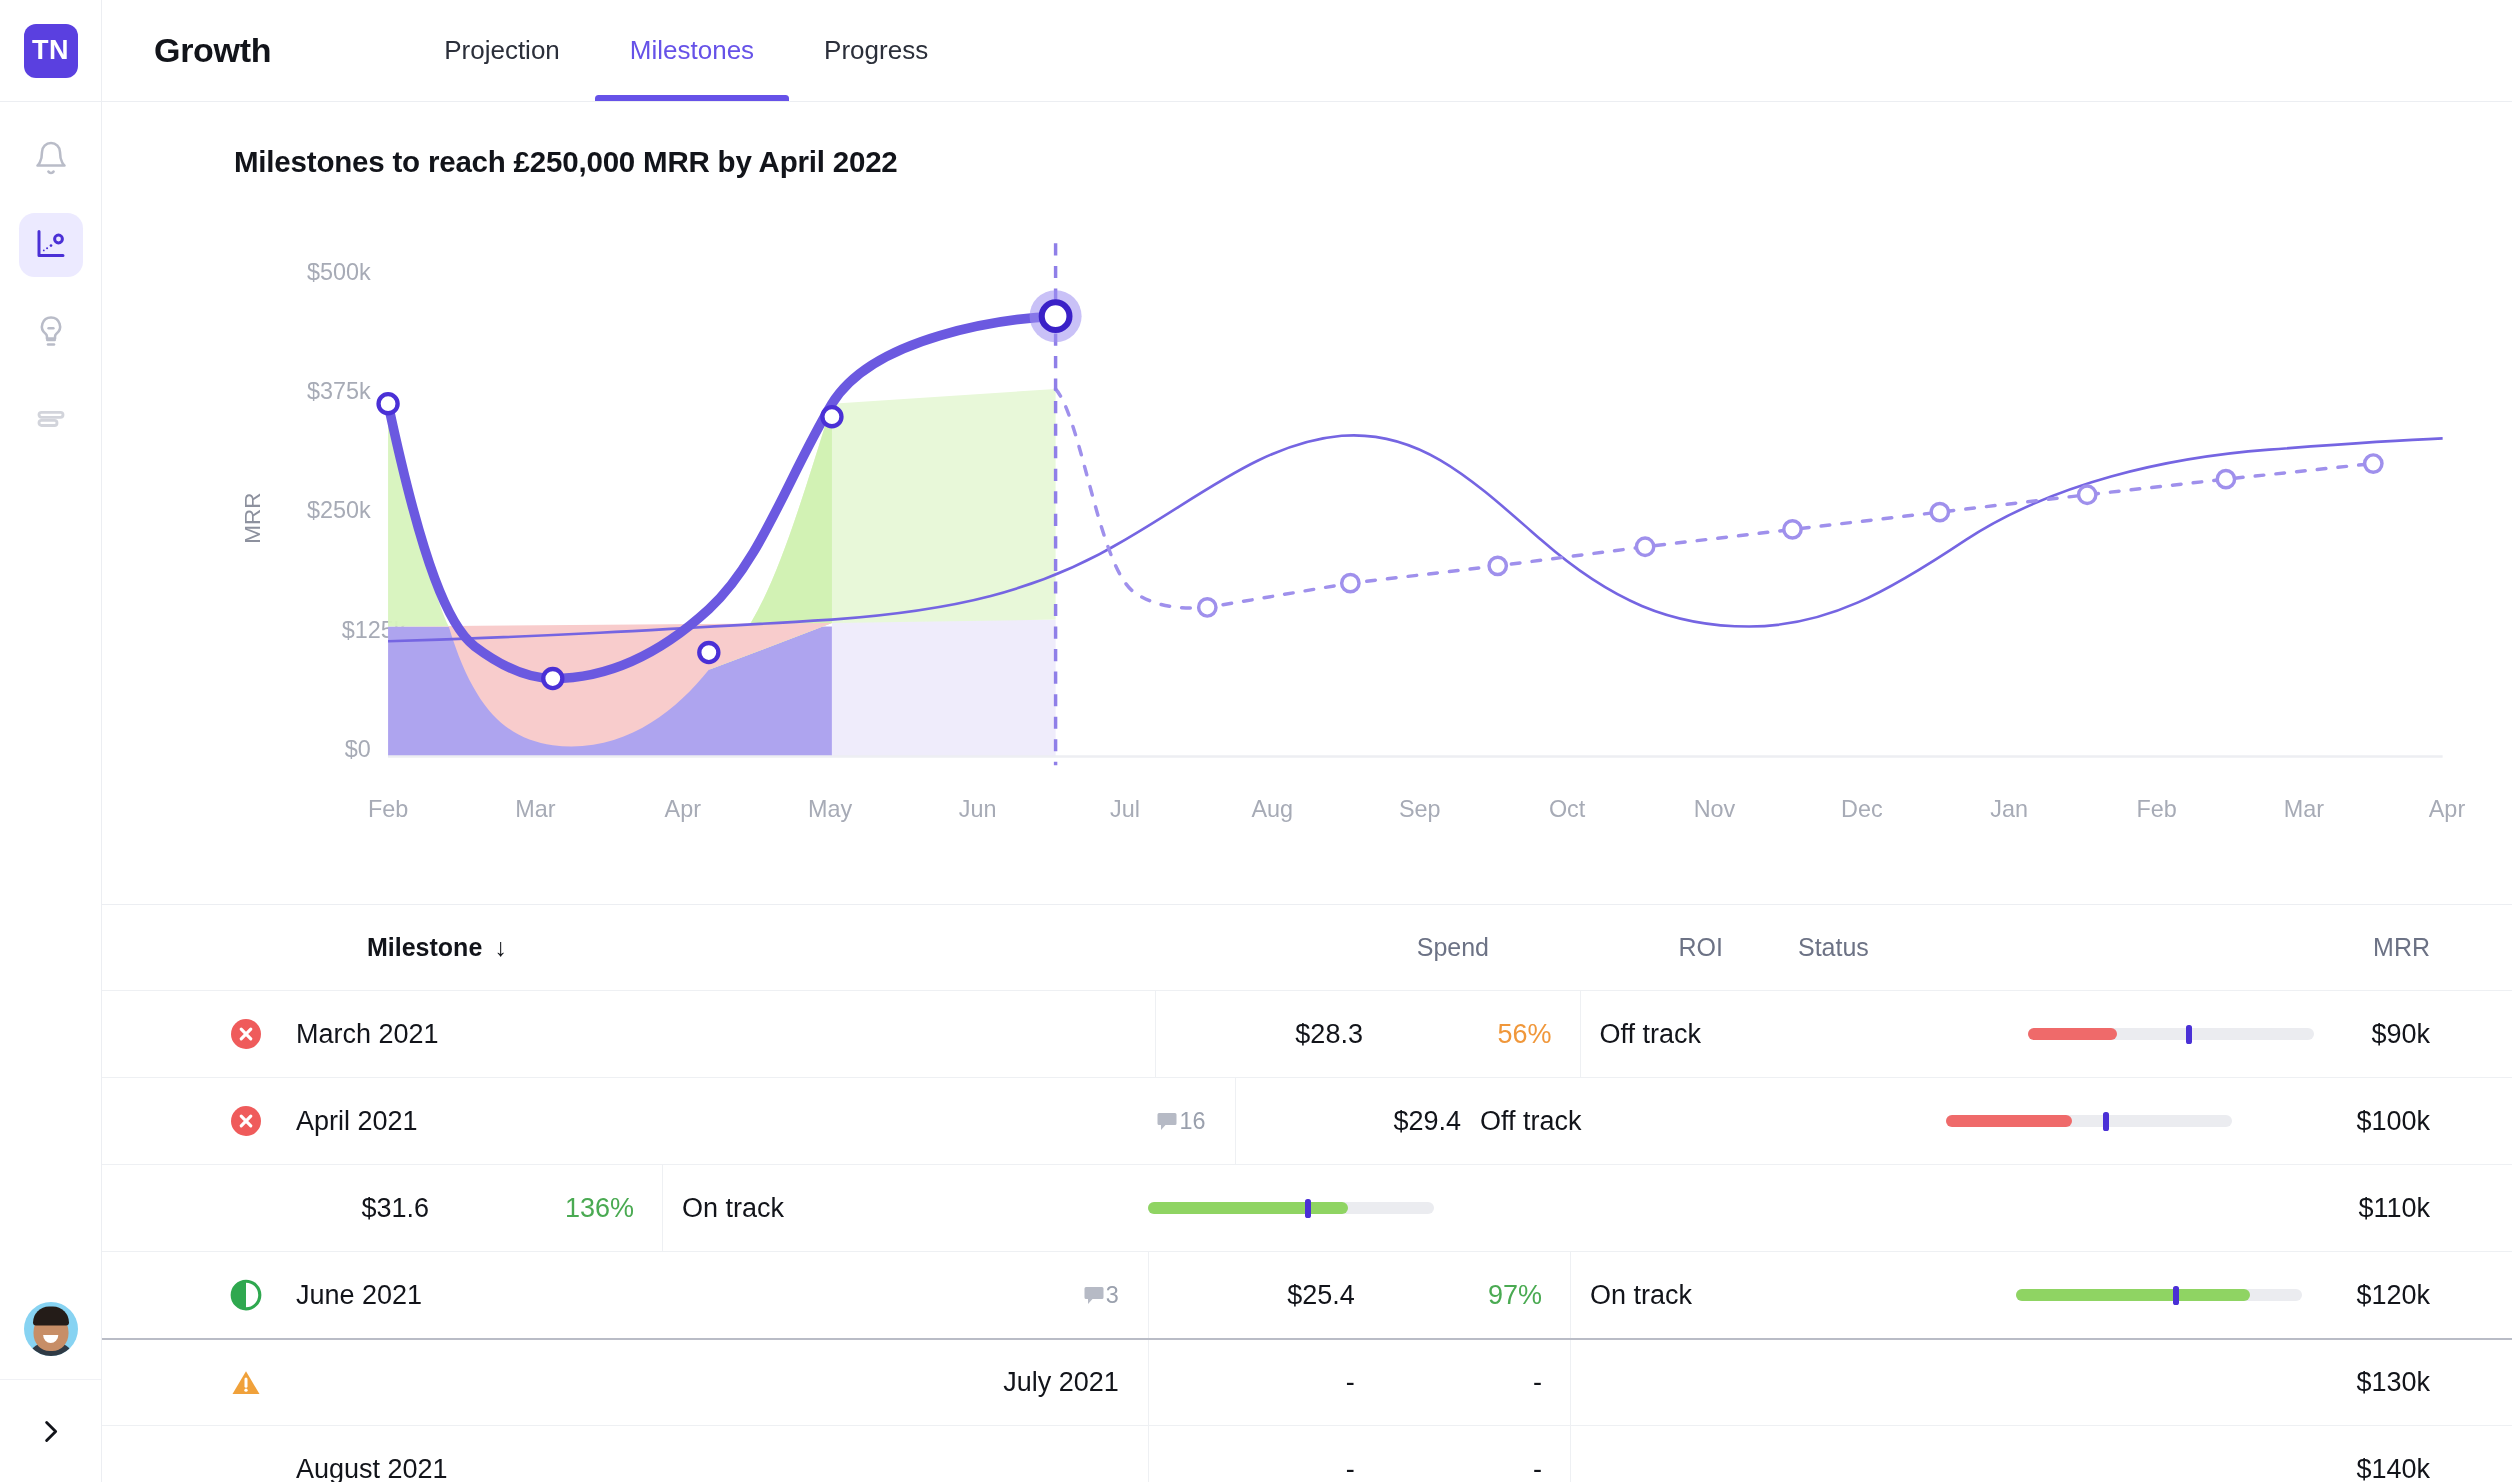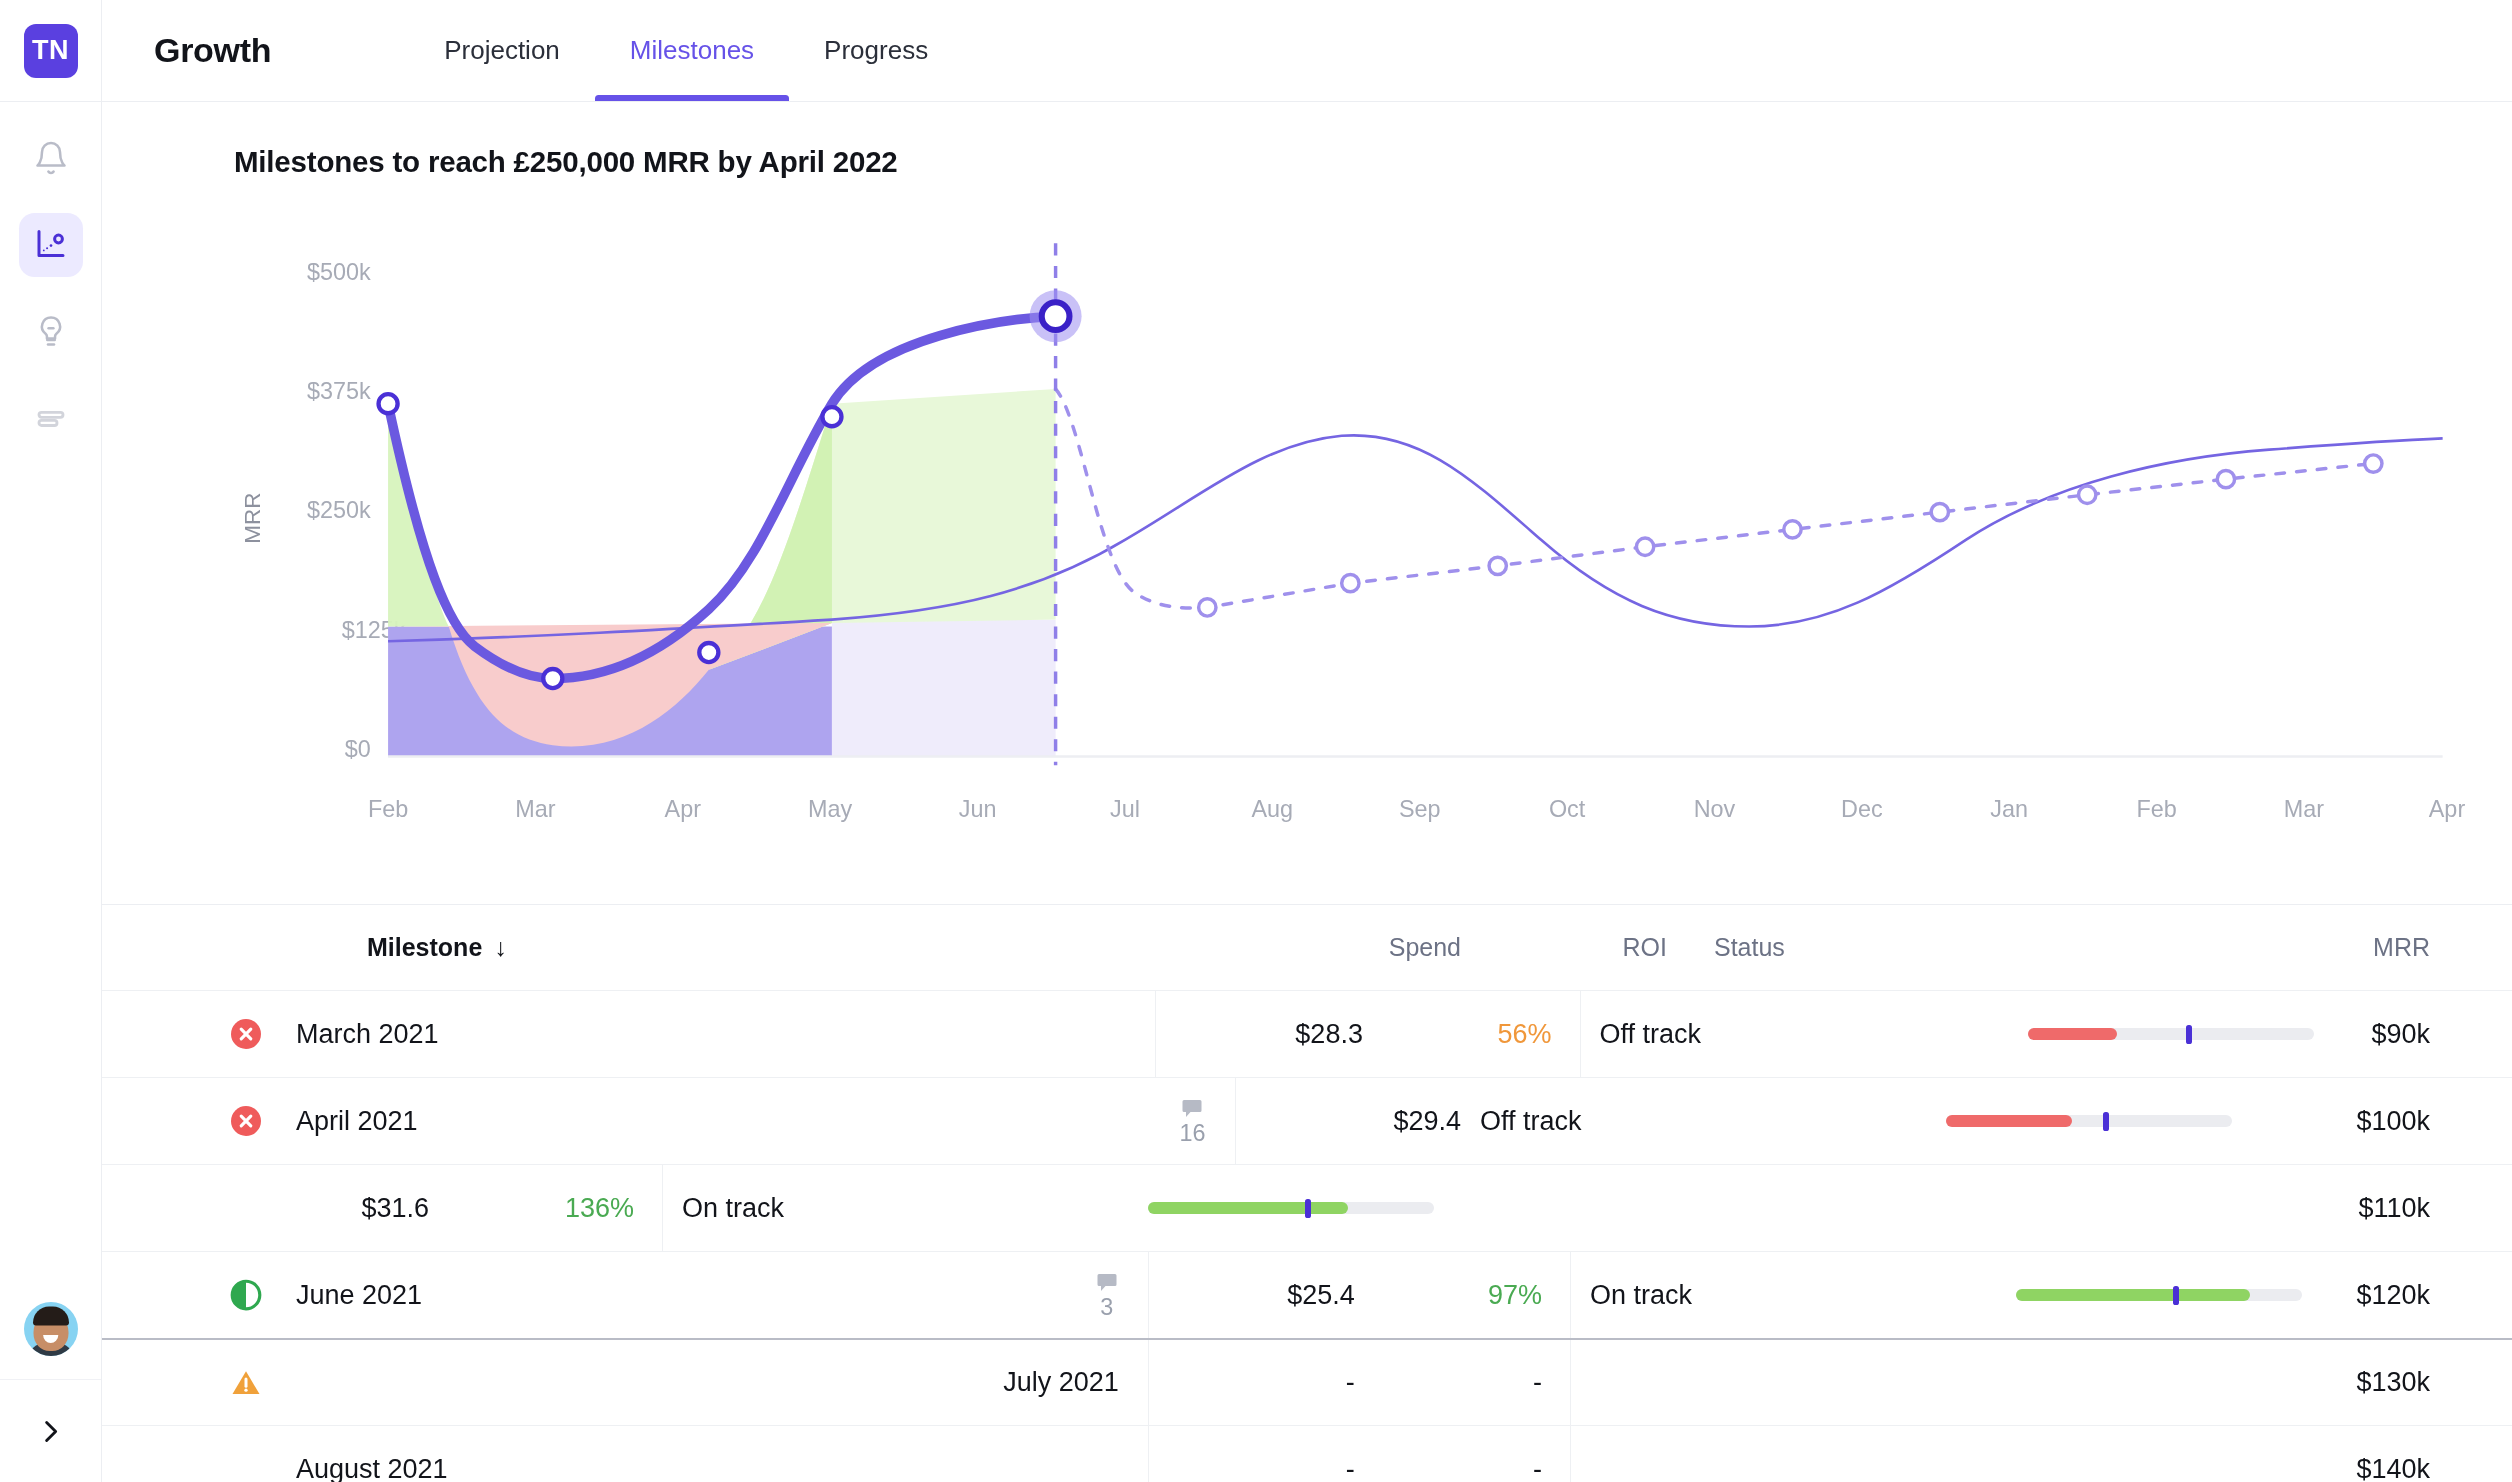--- a/index.html
+++ b/index.html
@@ -92,20 +92,21 @@
     padding: 43px 0 40px 132px; letter-spacing: -0.2px;
   }
   .chart-wrap { position: relative; height: 685px; }
   .chart-wrap svg { display: block; }
 
   
   .table { width: 100%; }
   .thead {
     display: flex; align-items: center; height: 85px;
     padding-left: 102px;
+    gap: 28px;
   }
   .th { font-size: 25px; color: #6c7285; display: flex; align-items: center; }
   .th.milestone { color: #12141a; font-weight: 700; width: 1032px; padding-left: 163px; }
   .th.spend { width: 225px; justify-content: flex-end; }
   .th.roi   { width: 234px; justify-content: flex-end; padding-right: 28px; }
   .th.status{ width: 485px; padding-left: 19px; }
   .th.mrr   { flex: 1; justify-content: flex-end; padding-right: 82px; }
 
   .row {
     display: flex; align-items: center; height: 87px;
@@ -114,21 +115,21 @@
     position: relative;
   }
   .row.thick-top { border-top: 2.6px solid #b9bcc6; text-align: right; }
   .cell-milestone {
     width: 1032px; display: flex; align-items: center;
     border-right: 1.7px solid #eef0f3; height: 100%;
     padding-right: 29.5px;
   }
   .status-icon { width: 92px; display: flex; align-items: center; justify-content: flex-start; padding-left: 24px; }
   .m-name { font-size: 27px; color: #12141a; flex: 1; }
-  .comments { display: flex; align-items: center; gap: 0; color: #9aa0ad; font-size: 23.4px; flex-direction: column; }
+  .comments { display: flex; align-items: center; gap: 0; color: #9aa0ad; font-size: 23.4px; }
 
   .cell { display: flex; align-items: center; height: 100%; }
   .cell.spend { width: 225px; justify-content: flex-end; font-size: 27px; color: #12141a; }
   .cell.roi   { width: 234px; justify-content: flex-end; font-size: 27px; padding-right: 28px;
                 border-right: 1.7px solid #eef0f3; }
   .cell.status{ width: 485px; padding-left: 19px; font-size: 27px; color: #12141a; }
   .cell.bar   { width: 373px; display: flex; align-items: center; }
   .cell.mrr   { flex: 1; justify-content: flex-end; padding-right: 82px; font-size: 27px; color: #12141a; }
 
   .track { position: relative; width: 286px; height: 12px; border-radius: 6px; background: #ebecf0; }

